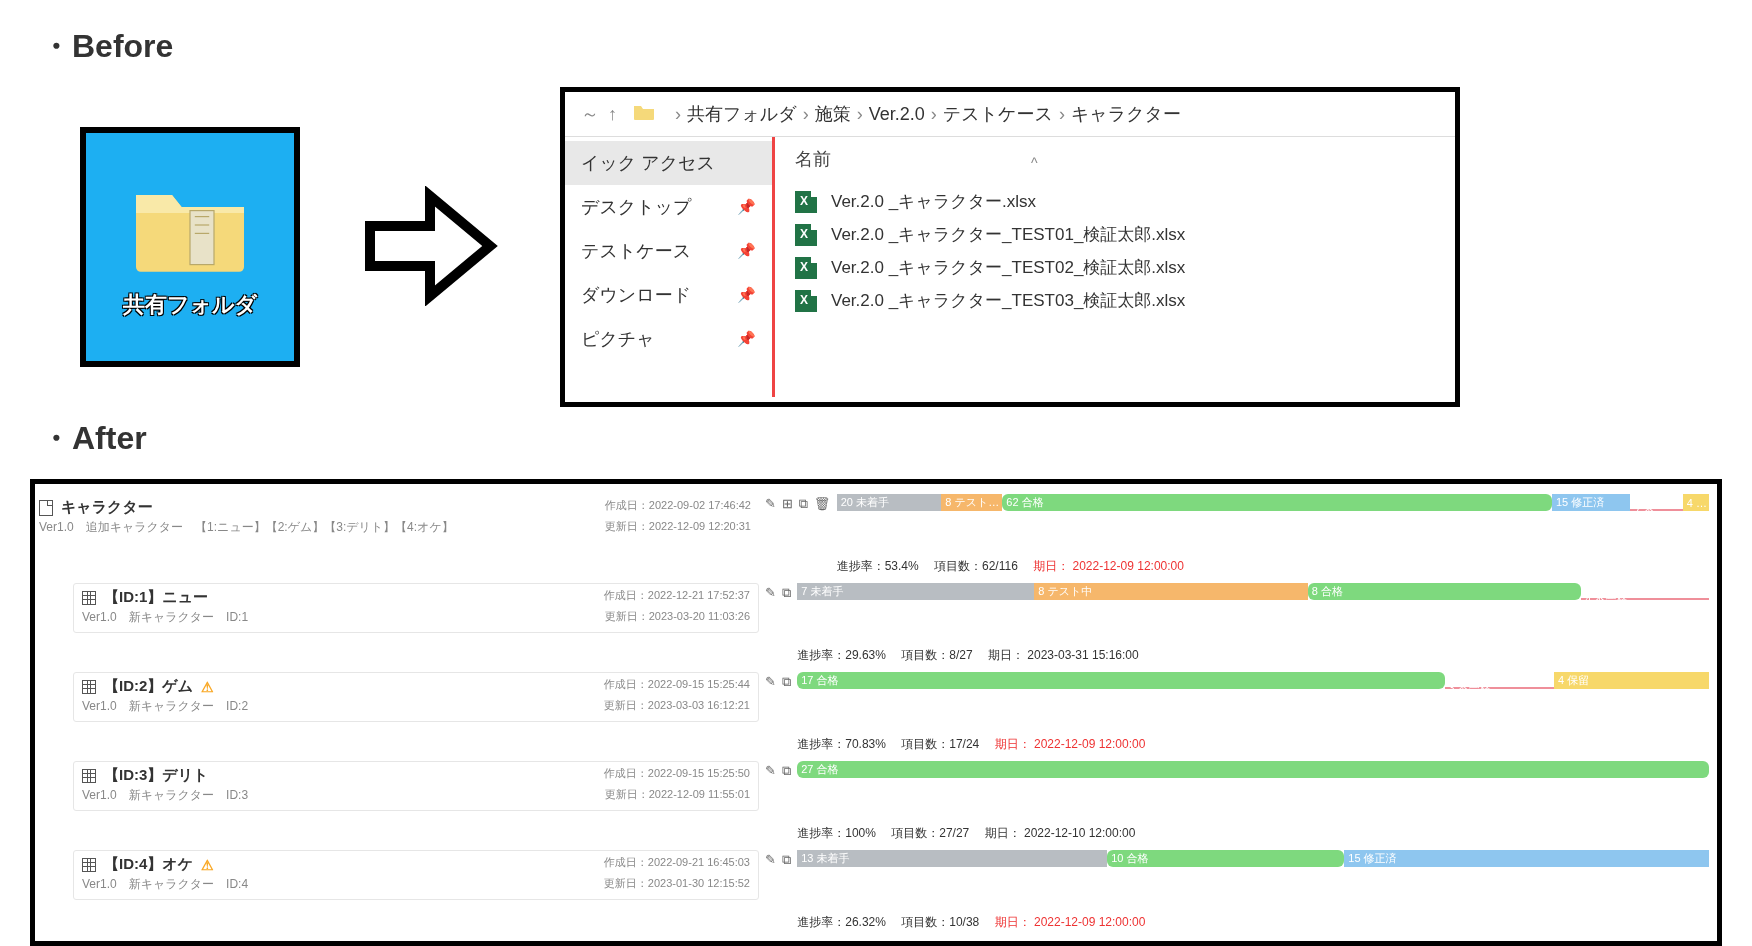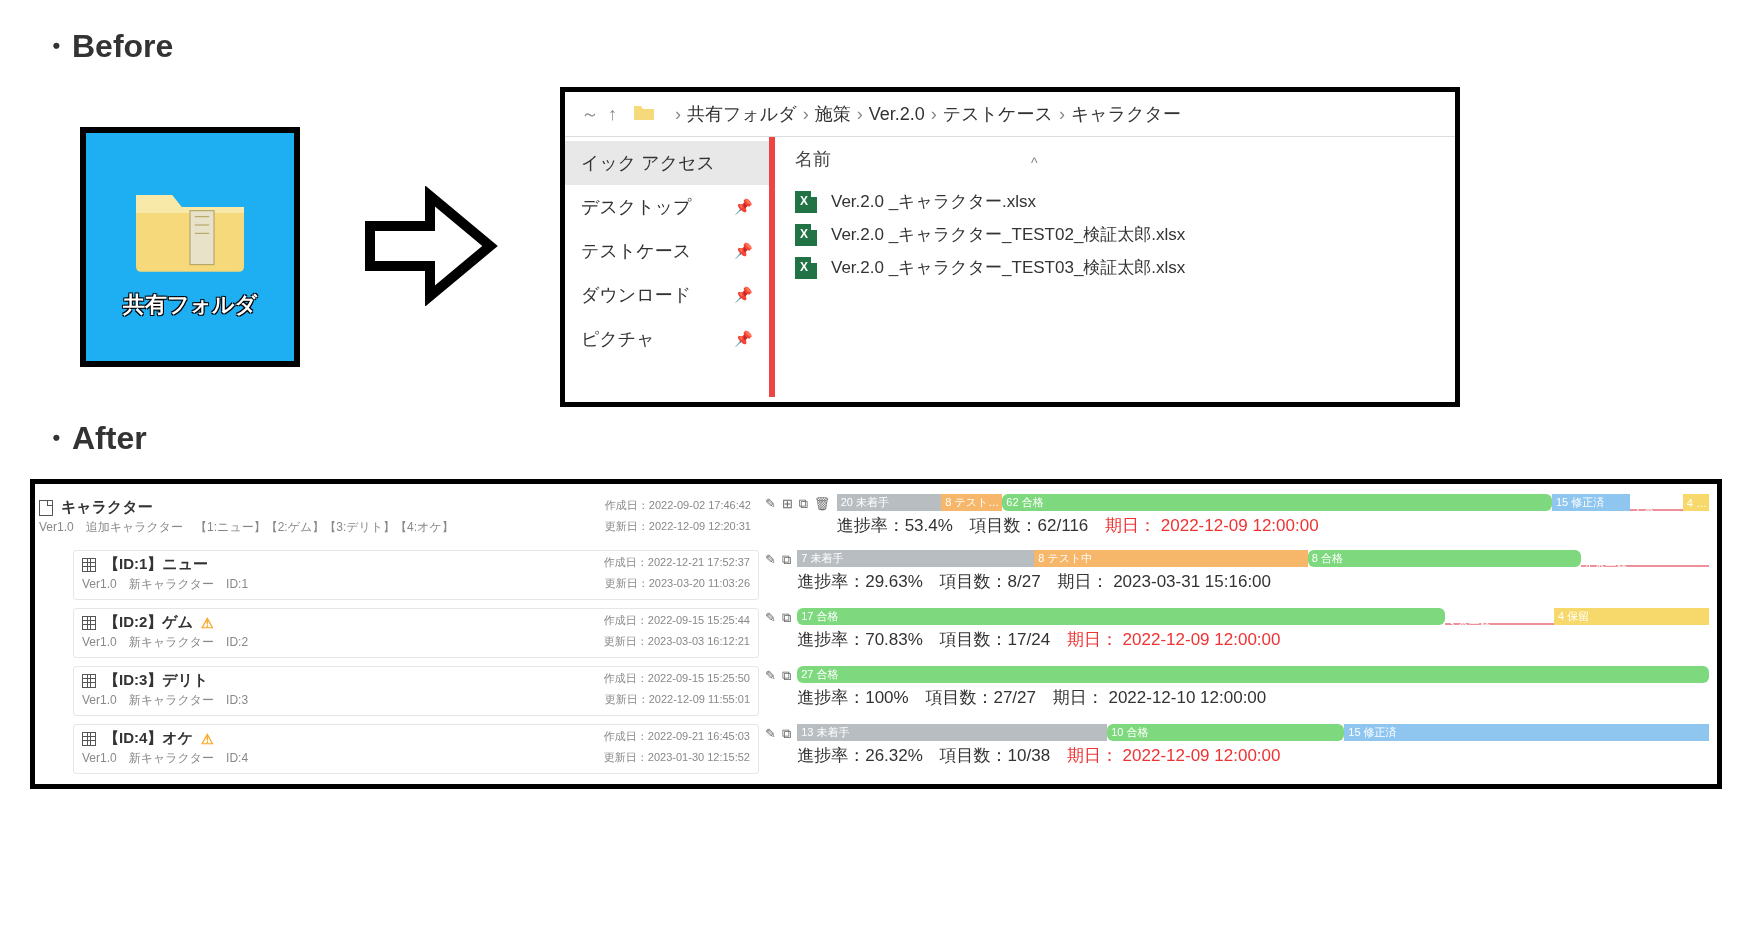--- a/index.html
+++ b/index.html
@@ -8,21 +8,21 @@
   .before-row { display:flex; align-items:center; gap: 60px; margin-left: 50px; }
   .folder-tile { width: 220px; height: 240px; background:#1daff2; border:6px solid #000; display:flex; flex-direction:column; align-items:center; justify-content:center; gap:12px; }
   .folder-icon-big svg { width:120px; height:100px; }
   .folder-label { color:#fff; font-weight:bold; font-size:22px; text-shadow: -1px -1px 0 #000, 1px -1px 0 #000, -1px 1px 0 #000, 1px 1px 0 #000; }
   .arrow-shape svg { width:140px; height:120px; }
   .explorer { border:5px solid #000; width: 900px; height: 320px; background:#fff; padding:0; }
   .expl-top { display:flex; align-items:center; gap:14px; padding:10px 16px; border-bottom:1px solid #ddd; font-size:18px; color:#333;}
   .expl-top .nav { color:#888; font-size:18px; letter-spacing:2px; }
   .crumb-sep { color:#888; margin:0 6px; }
   .expl-body { display:flex; height: calc(100% - 50px); }
-  .expl-side { width: 210px; border-right:6px solid #ef4444; padding:4px 0; font-size:18px;}
+  .expl-side { width: 210px; border-right:3px solid #ef4444; padding:4px 0; font-size:18px;}
   .expl-side .srow { display:flex; align-items:center; justify-content:space-between; padding:10px 16px; color:#333; }
   .expl-side .srow.qa { background:#e8e8e8; }
   .pin { color:#bfc6cc; font-size:15px; }
   .expl-main { flex:1; padding:10px 20px; }
   .expl-head { display:flex; align-items:flex-end; gap:200px; font-size:18px; color:#444; margin-bottom:14px; }
   .expl-head .caret { color:#888; font-size:14px; }
   .frow { display:flex; align-items:center; gap:14px; padding:5px 0; font-size:17px; }
   .xlsx { width:22px; height:22px; display:inline-block; background:#217346; position:relative; }
   .xlsx::before{content:'X'; color:#fff; font-size:12px; font-weight:bold; position:absolute; left:5px; top:3px; }
   .xlsx::after{content:''; position:absolute; top:0; right:0; width:6px; height:6px; background:#fff; }
@@ -43,21 +43,21 @@
     linear-gradient(#555,#555) 66% 0/1px 100% no-repeat,
     #fff; border:1px solid #555;}
   .warn { color:#f9a825; font-size:14px; }
   .subt { font-size:12px; color:#888; }
   .card-right { display:flex; flex-direction:column; align-items:flex-end; font-size:11px; color:#888; gap:6px;}
   .ic { cursor:pointer; }
   .right-panel { flex:1; display:flex; flex-direction:column; gap:3px; }
   .bar { display:flex; height:17px; font-size:11px; color:#fff; white-space:nowrap; overflow:hidden;}
   .seg { padding:1px 4px; display:flex; align-items:center; }
   .s-gray{background:#b8bdc2;} .s-orange{background:#f6b76b;} .s-green{background:#7ed97e;border-radius:6px;} .s-blue{background:#8ec6ef;} .s-red{background:#ef8f9a;margin-top:15px;} .s-yellow{background:#f7d86a;}
-  .meta { font-size:17px; color:#333; }
+  .meta { font-size:12px; color:#333;margin-top:44px; }
   .meta .ml{ margin-right:12px;}
   .meta .due { color:#e33; }
   .prow.child { margin-left:34px; }
   .prow.child .card { flex:0 0 686px; }
   .icons-col-top{ display:flex; gap:6px; font-size:13px; color:#666; padding-top:2px;}
 </style>
 </head>
 <body>
 
 <div class="heading">・Before</div>
@@ -119,20 +119,24 @@
           <span>名前</span>
           <span class="caret">^</span>
         </div>
         <div id="file-rows">
             <div class="frow">
               <span class="xlsx"></span>
               <span>Ver.2.0 _キャラクター.xlsx</span>
             </div>
             <div class="frow">
               <span class="xlsx"></span>
+              <span>Ver.2.0 _キャラクター_TEST01_検証太郎.xlsx</span>
+            </div>
+            <div class="frow">
+              <span class="xlsx"></span>
               <span>Ver.2.0 _キャラクター_TEST02_検証太郎.xlsx</span>
             </div>
             <div class="frow">
               <span class="xlsx"></span>
               <span>Ver.2.0 _キャラクター_TEST03_検証太郎.xlsx</span>
             </div>
           </div>
       </div>
     </div>
   </div>

